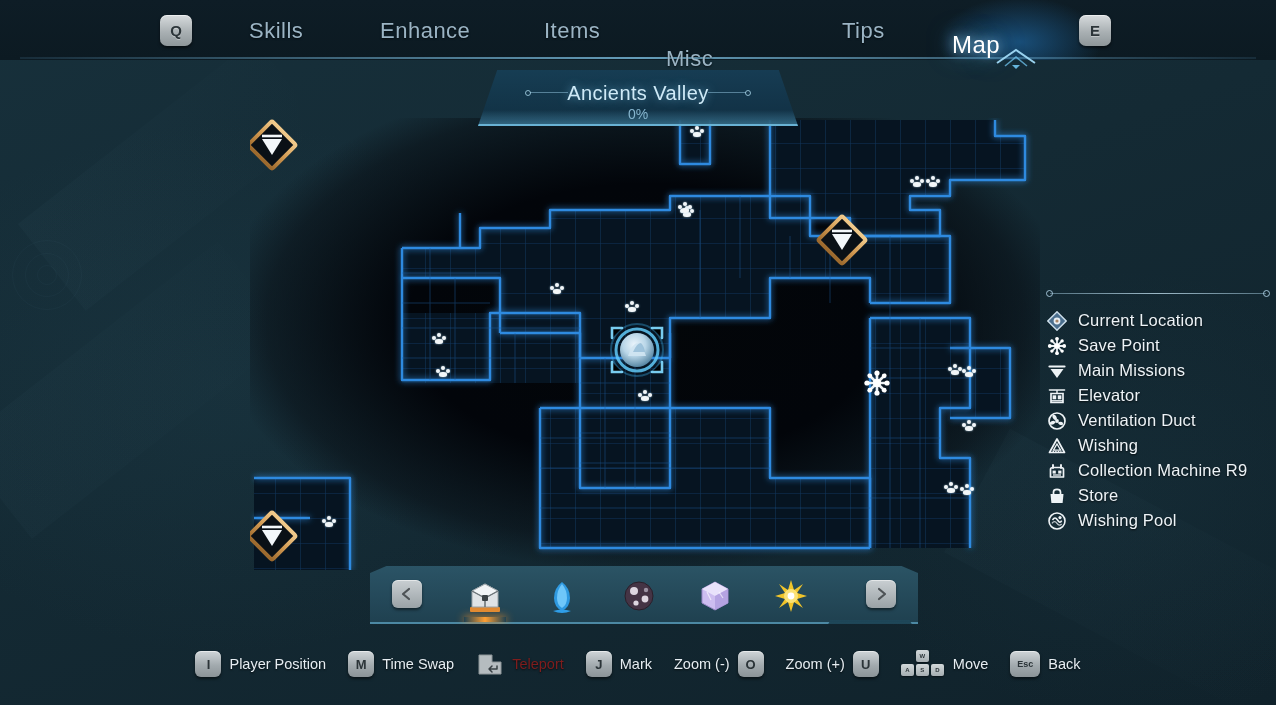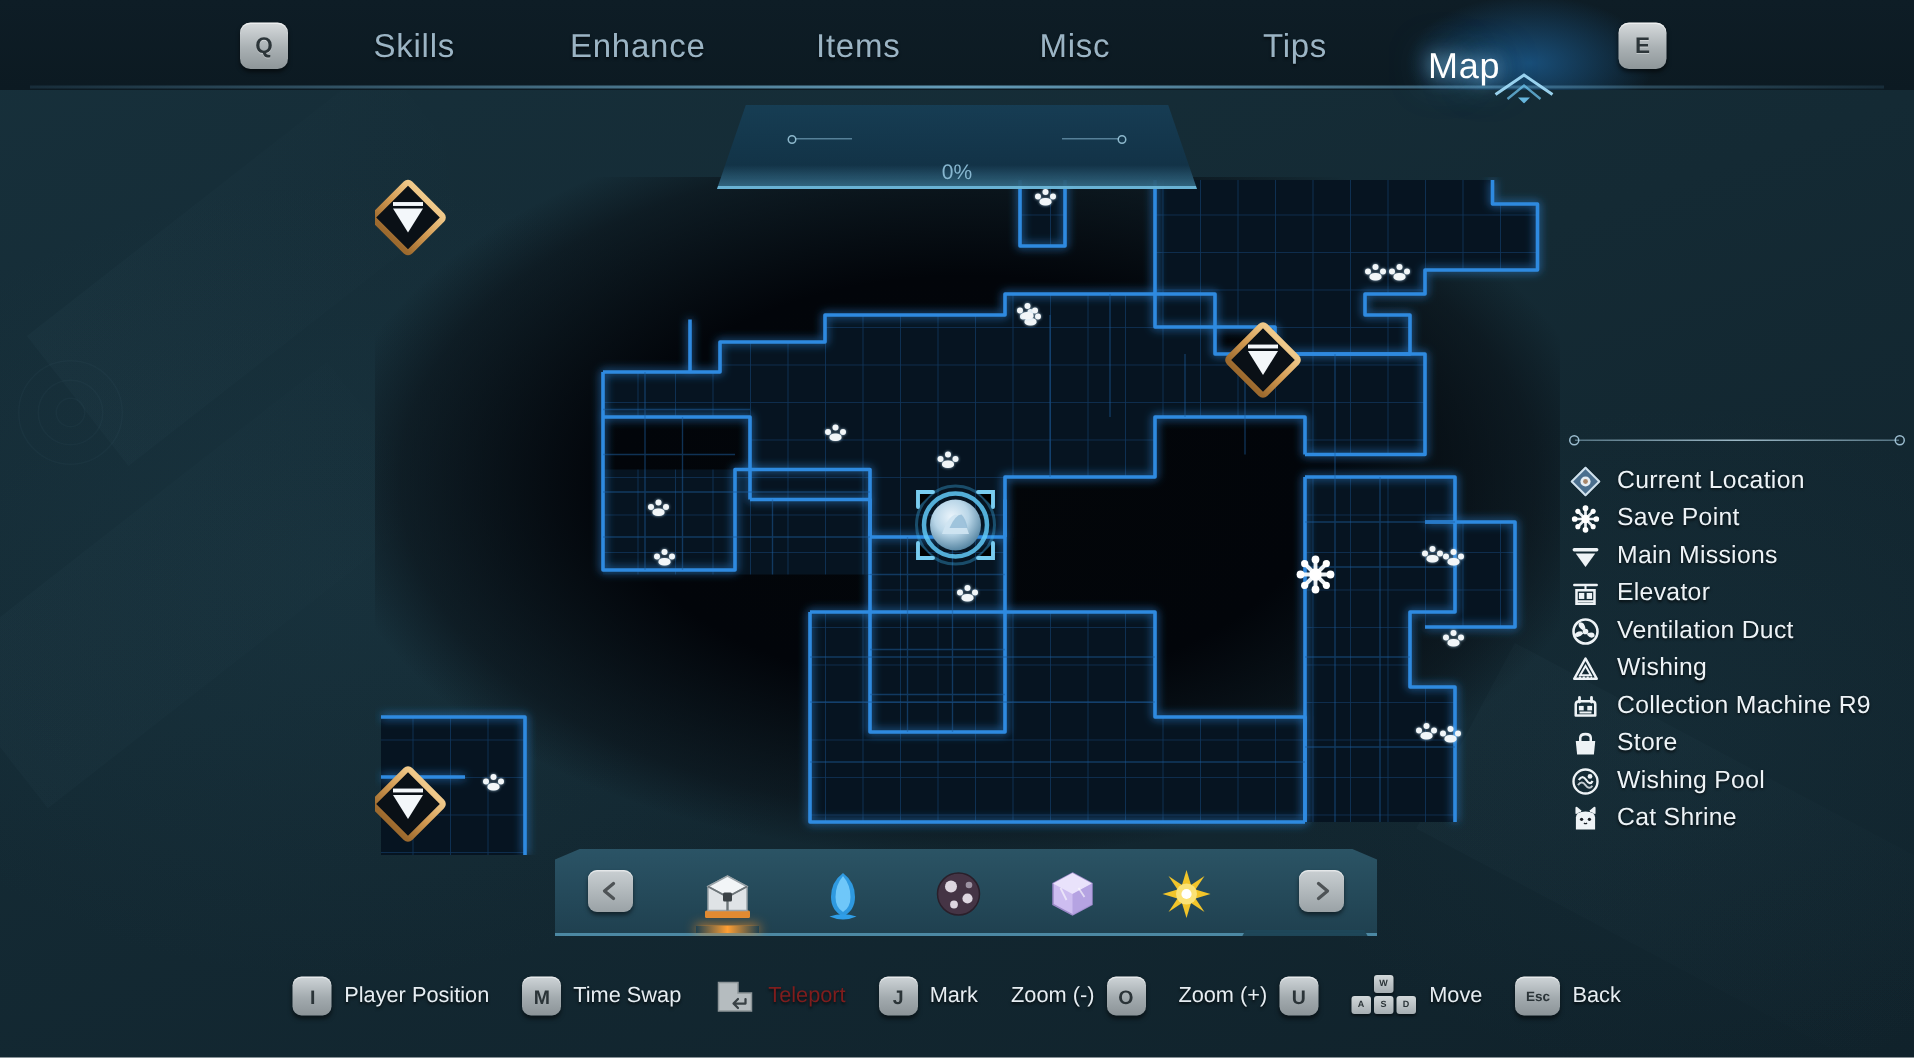--- a/index.html
+++ b/index.html
@@ -235,36 +235,37 @@
   <div class="topbar-glow"></div>
   <div class="topbar-rule"></div>
 
   <div class="keycap q">Q</div>
   <div class="keycap e">E</div>
 
   <div class="tabs">
     <div class="tab" style="left:249px;">Skills</div>
     <div class="tab" style="left:380px;">Enhance</div>
     <div class="tab" style="left:544px;">Items</div>
-    <div class="tab" style="left:693px;">Misc</div>
+    <div class="tab" style="left:666px;margin-top:28px;">Misc</div>
     <div class="tab" style="left:842px;">Tips</div>
     <div class="tab active" style="left:952px;margin-top:16px;">Map</div>
   </div>
 
   <svg class="tab-indicator" viewBox="0 0 46 22">
     <path d="M4 16 L23 3 L42 16" fill="none" stroke="#9fd9f5" stroke-width="2" opacity="0.95"></path>
     <path d="M12 19 L23 10 L34 19" fill="none" stroke="#6fc4ee" stroke-width="1.6" opacity="0.75"></path>
     <path d="M19 18 L23 22 L27 18 Z" fill="#6fc4ee" opacity="0.9"></path>
   </svg>
 </div>
 
 <div class="map-title-wrap">
   <div class="map-title-plate"></div>
   <div class="title-line l"></div>
   <div class="title-line r"></div>
+  <div class="map-title">Ancients Valley</div>
   <div class="map-pct">0%</div>
 </div>
 
 <div class="map-area">
   <div class="map-bg"></div>
 
   <svg class="map-svg" width="790" height="452" viewBox="0 0 790 452">
     <defs>
       <pattern id="gridTex" width="25" height="25" patternUnits="userSpaceOnUse">
         <rect width="25" height="25" fill="#061421"></rect>
@@ -691,32 +692,20 @@
       <svg width="20" height="20" viewBox="0 0 20 20">
         <circle cx="10" cy="10" r="8" fill="none" stroke="#eef3f6" stroke-width="1.6"></circle>
         <path d="M5.5 9 q2.5 -4 5 0 q2.5 4 4.2 0.6" fill="none" stroke="#eef3f6" stroke-width="1.5"></path>
         <path d="M5 12.4 q2.5 -3.4 5 0 q2.5 3.4 4.6 0.4" fill="none" stroke="#eef3f6" stroke-width="1.3" opacity="0.8"></path>
         <circle cx="13" cy="6.6" r="1.6" fill="#eef3f6"></circle>
       </svg>
     </span>
     <span class="legend-label">Wishing Pool</span>
   </div>
 
-  <div class="legend-row">
-    <span class="legend-ico">
-      <svg width="20" height="20" viewBox="0 0 20 20">
-        <path d="M4 6.5 L4 2.6 L7 5 M16 6.5 L16 2.6 L13 5" fill="#eef3f6" stroke="#eef3f6" stroke-width="1.4" stroke-linejoin="round"></path>
-        <path d="M3.6 9 q0 -4 6.4 -4 q6.4 0 6.4 4 L16.4 17 L3.6 17 Z" fill="#eef3f6"></path>
-        <circle cx="7.4" cy="10.2" r="1.1" fill="#1a2026"></circle>
-        <circle cx="12.6" cy="10.2" r="1.1" fill="#1a2026"></circle>
-        <path d="M9 12.6 q1 1 2 0" fill="none" stroke="#1a2026" stroke-width="0.9"></path>
-      </svg>
-    </span>
-    <span class="legend-label">Cat Shrine</span>
-  </div>
 </div>
 
 <div class="hotkeys">
 
   <div class="hk-group">
     <div class="hk-key">I</div>
     <div class="hk-label">Player Position</div>
   </div>
 
   <div class="hk-group">

